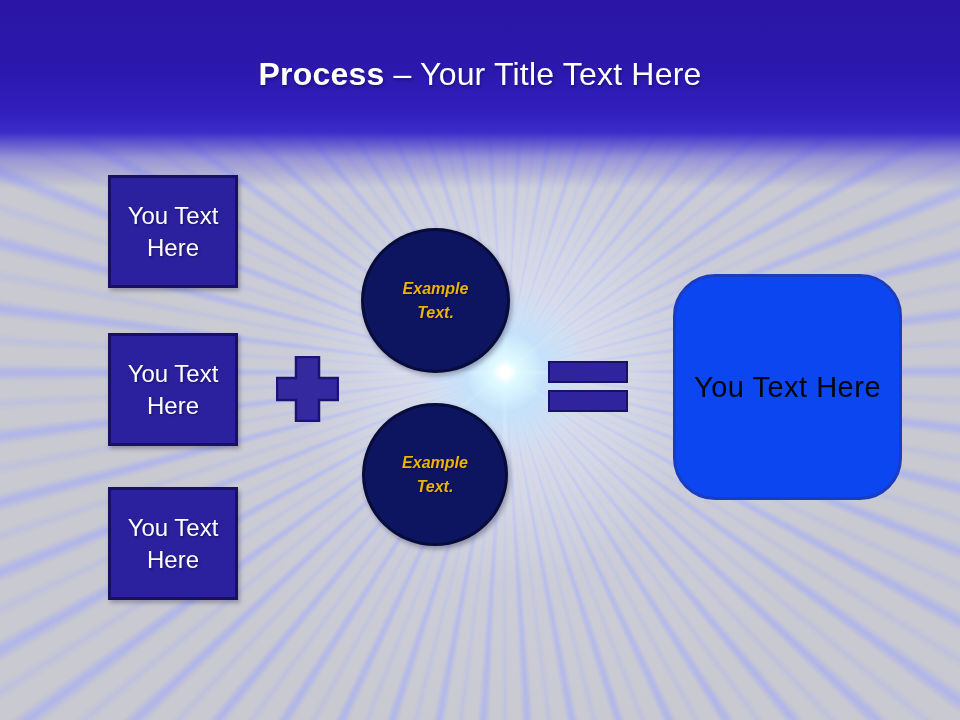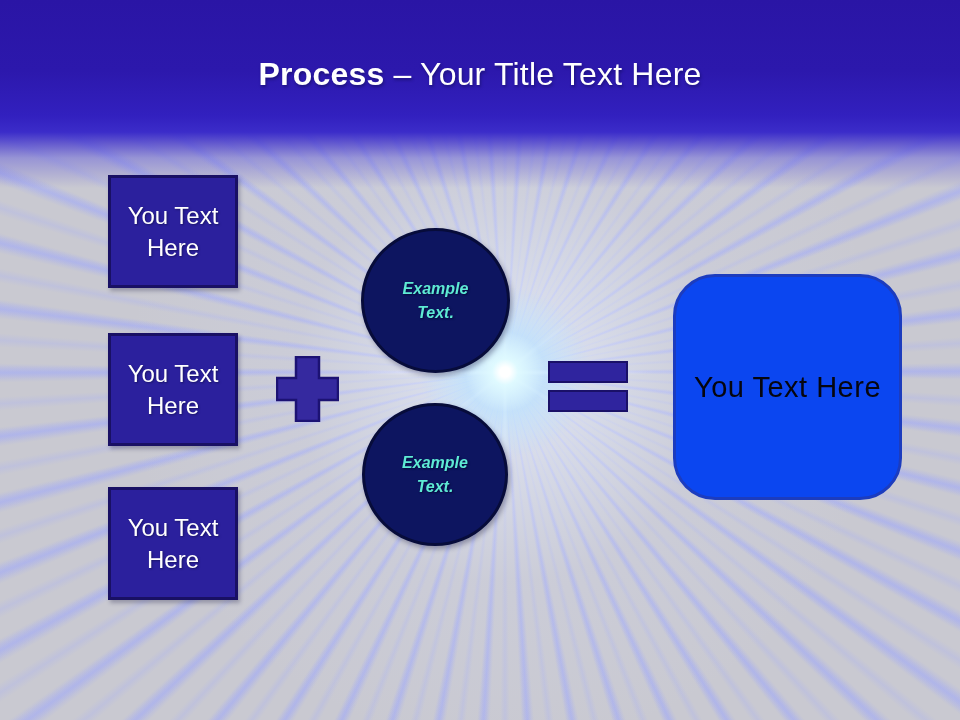--- a/index.html
+++ b/index.html
@@ -58,21 +58,21 @@
     color:#ffffff;font-size:24px;line-height:32px;
     display:flex;align-items:center;justify-content:center;text-align:center;
     padding:0 8px;box-shadow:2px 3px 4px rgba(30,30,70,0.30);
     text-shadow:1px 1px 2px rgba(10,10,50,0.5);
   }
   .sq1{top:175px;} .sq2{top:333px;} .sq3{top:487px;}
   
   .circle{
     position:absolute;border-radius:50%;
     background:#0d1560;border:3px solid #070c3a;box-sizing:border-box;
-    color:#5eead4;font-weight:bold;font-style:italic;
+    color:#eab308;font-weight:bold;font-style:italic;
     font-size:16px;line-height:24px;
     display:flex;align-items:center;justify-content:center;text-align:center;
     padding:0 30px;box-shadow:2px 3px 5px rgba(20,20,60,0.35);
     text-shadow:1px 1px 2px rgba(0,0,30,0.6);
   }
   .c1{left:361px;top:228px;width:149px;height:145px;}
   .c2{left:362px;top:403px;width:146px;height:143px;}
   
   .plus{position:absolute;left:276px;top:356px;}
   .equals{position:absolute;left:548px;top:361px;width:80px;}

